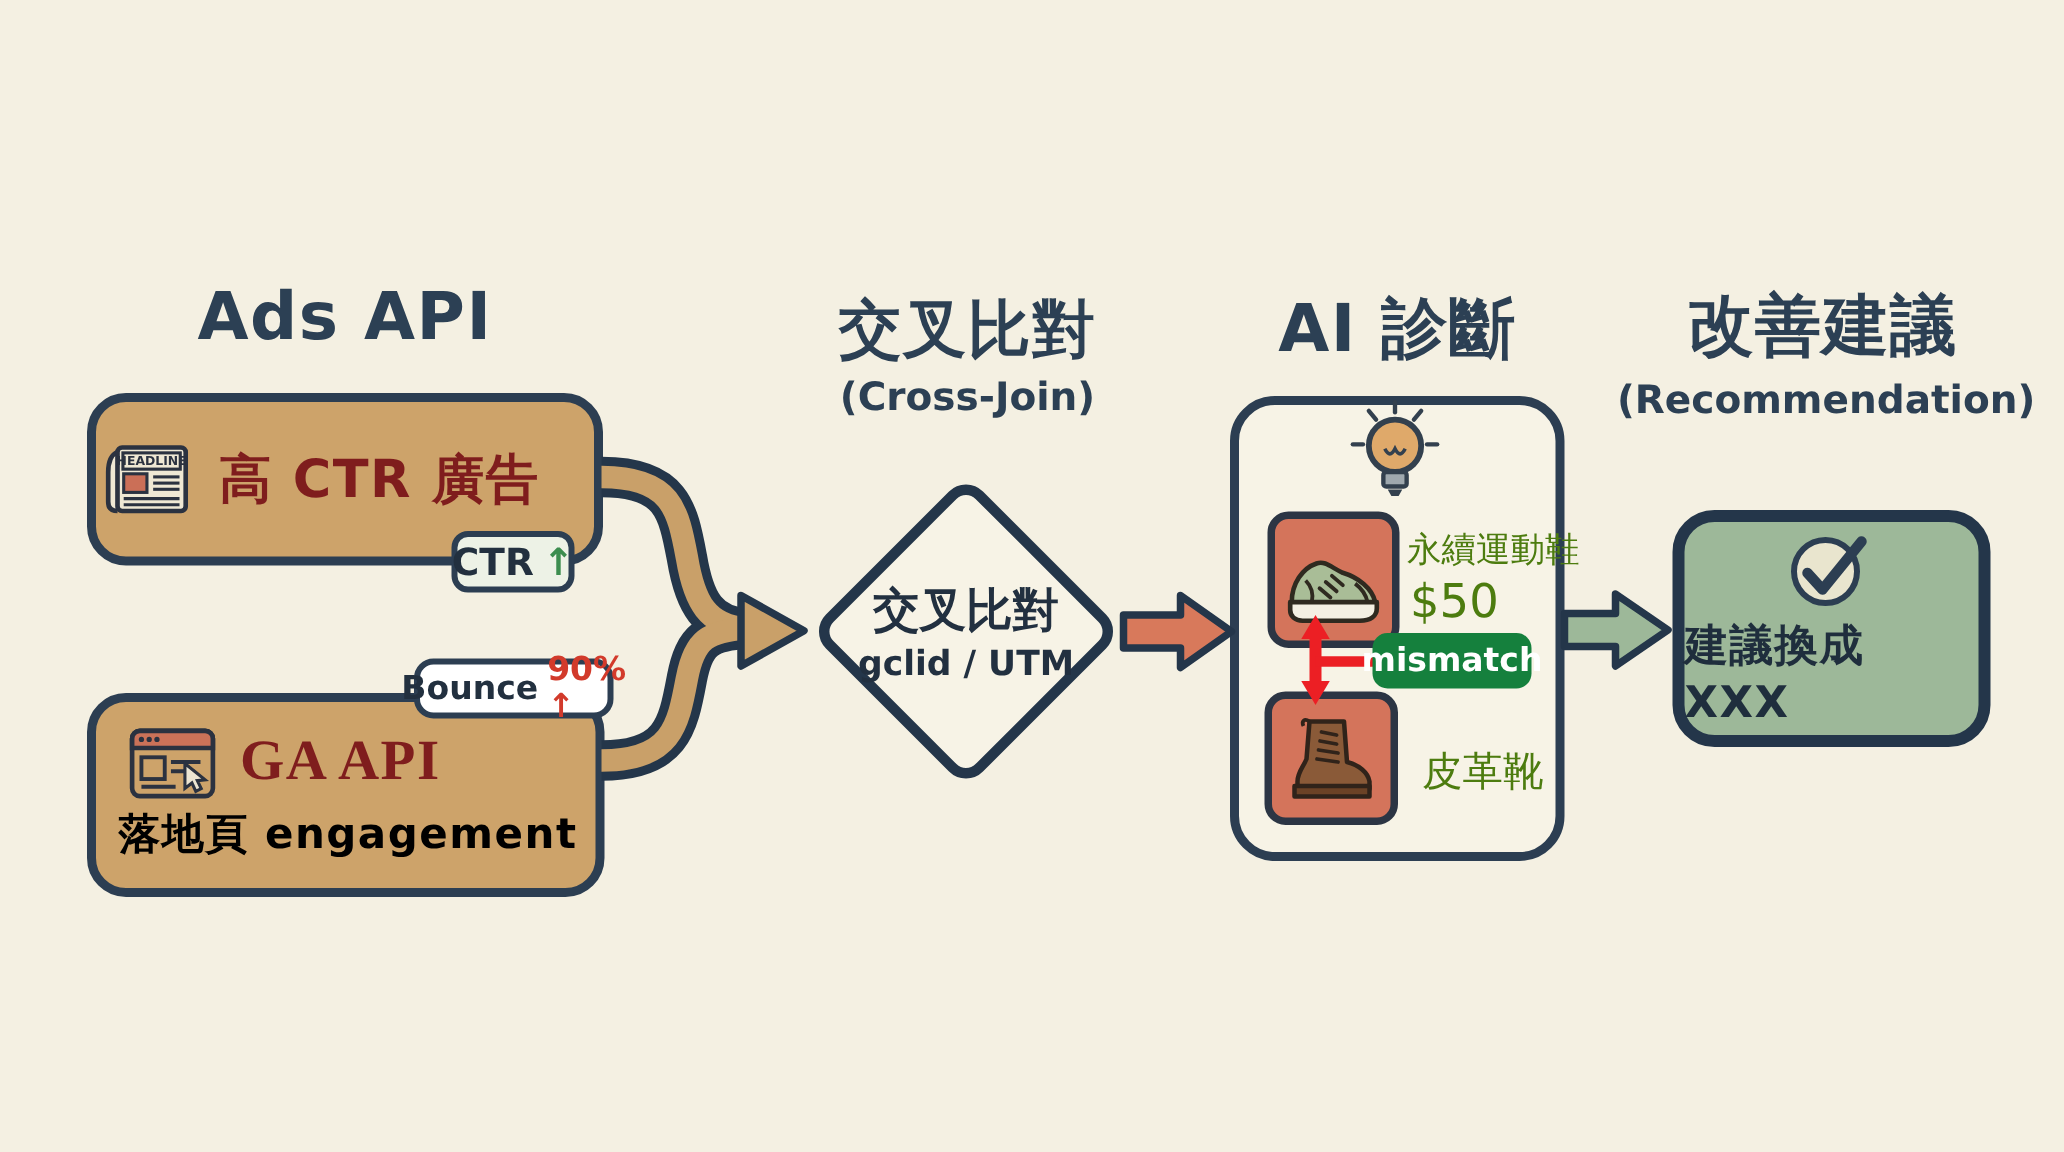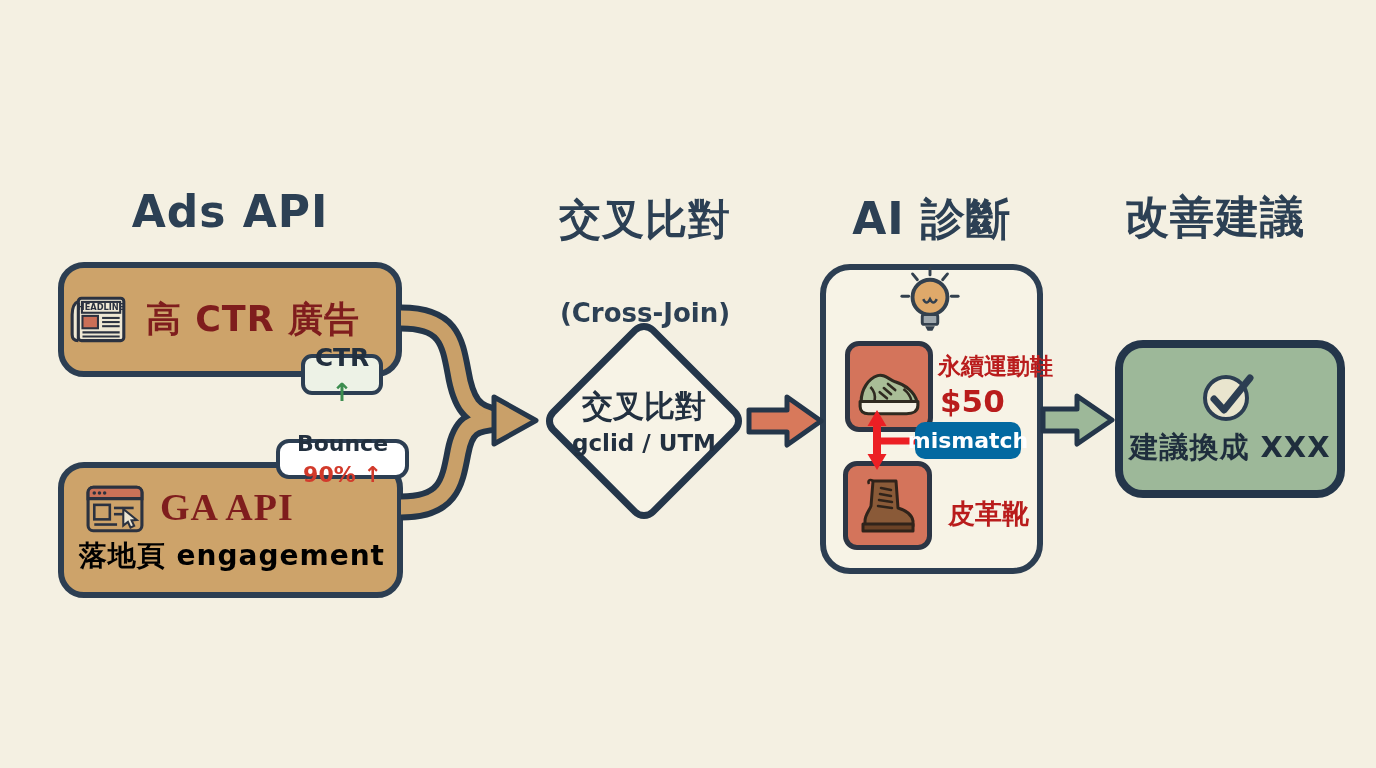--- a/index.html
+++ b/index.html
@@ -9,32 +9,32 @@
     background:#f4f0e2; overflow:hidden;
     font-family:"DejaVu Sans", sans-serif; color:#2c3e52;
   }
   .abs { position:absolute; }
   .col-title {
     position:absolute; text-align:center; font-weight:bold;
     font-size:44px; color:#2c4054; letter-spacing:1px; z-index:1;
   }
   .col-subtitle {
     position:absolute; text-align:center; font-weight:bold;
-    font-size:26px; color:#2c4054; z-index:1;margin-top:48px;
+    font-size:26px; color:#2c4054; z-index:1;
   }
   .tan-box {
     position:absolute; background:#cda36a; border:6px solid #2c3e52;
     border-radius:26px; z-index:1; display:flex; align-items:center;
     padding:10px 4px; gap:16px;
   }
   .tan-box .big-label { font-size:35px; font-weight:bold; color:#7f1d1d; letter-spacing:1px; }
   .badge {
     position:absolute; z-index:3; display:flex; align-items:center;
     justify-content:center; gap:6px; border:4px solid #2c3e52;
-    border-radius:11px; font-weight:bold; color:#22303f;flex-direction:column;
+    border-radius:11px; font-weight:bold; color:#22303f;
   }
   .ga-inner { display:flex; flex-direction:column; width:100%; }
   .ga-row1 { display:flex; gap:16px; padding-left:10px;font-family:Liberation Serif, serif; }
   .ga-row2 { font-size:28px; font-weight:bold; color:#000000; text-align:right; margin-top:4px; letter-spacing:1px; }
   .diamond {
     position:absolute; left:570px; top:347px; width:148px; height:148px;
     background:#f7f3e6; border:7px solid #24364a; border-radius:16px;
     transform:rotate(45deg); z-index:1;
   }
   .diamond-inner {
@@ -44,29 +44,29 @@
   .diamond-line1 { font-size:31px; font-weight:bold; color:#223040; white-space:nowrap; }
   .diamond-line2 { font-size:23px; font-weight:600; color:#223040; white-space:nowrap; margin-top:2px; }
   .ai-box {
     position:absolute; left:820px; top:264px; width:223px; height:310px;
     background:#f7f3e6; border:6px solid #2c3e52; border-radius:30px; z-index:1;
   }
   .product-card {
     position:absolute; background:#d4745b; border:5px solid #2c3544;
     border-radius:14px; z-index:1; display:flex; align-items:center; justify-content:center;
   }
-  .product-label { position:absolute; z-index:1; font-weight:bold; color:#b91c1c;text-align:right; }
+  .product-label { position:absolute; z-index:1; font-weight:normal; color:#4d7c0f;text-align:right; }
   .mismatch-badge {
     position:absolute; left:915px; top:422px; width:106px; height:37px;
-    background:#0369a1; border-radius:10px; color:#ffffff; z-index:3;
+    background:#15803d; border-radius:10px; color:#ffffff; z-index:3;
     display:flex; align-items:center; justify-content:center;
     font-size:22px; font-weight:bold;
   }
   .rec-box {
-    position:absolute; left:1115px; top:340px; width:230px; height:158px;
+    position:absolute; left:1115px; top:340px; width:212px; height:158px;
     background:#9db899; border:8px solid #24364a; border-radius:28px; z-index:1;
     display:flex; flex-direction:column; align-items:center; justify-content:center; gap:6px;
   }
   .rec-label { font-size:29px; font-weight:bold; color:#1f2e3d; letter-spacing:1px; }
   .check-wrap { position:relative; width:56px; height:52px; }
   svg.connectors { position:absolute; left:0; top:0; z-index:2; pointer-events:none; }
   .icon-svg { display:block; }
 </style>
 </head>
 <body>
@@ -74,20 +74,21 @@
 <div class="canvas">
 
   <div class="col-title" style="left:58px; top:186px; width:344px;">Ads API</div>
 
   <div class="col-title" style="left:520px; top:192px; width:250px; font-size:42px;">交叉比對</div>
   <div class="col-subtitle" style="left:510px; top:250px; width:270px;">(Cross-Join)</div>
 
   <div class="col-title" style="left:1090px; top:188px; width:250px;">改善建議</div>
 
   <div class="col-title" style="left:820px; top:190px; width:223px;">AI 診斷</div>
+  <div class="col-subtitle" style="left:1078px; top:252px; width:275px;">(Recommendation)</div>
 
   <div class="tan-box" style="left:58px; top:262px; width:344px; height:115px;">
     <svg class="icon-svg" width="62" height="52" viewBox="0 0 60 50">
       <path d="M10 7 C5 9 4 14 4 20 L4 39 C4 43 6 45 10 45" fill="#efe8d4" stroke="#2b3240" stroke-width="3"></path>
       <rect x="10" y="4" width="44" height="41" rx="3" fill="#efe8d4" stroke="#2b3240" stroke-width="3"></rect>
       <rect x="13.5" y="7.5" width="37" height="10.5" fill="none" stroke="#2b3240" stroke-width="2"></rect>
       <text x="32" y="15.6" font-size="8" font-weight="bold" fill="#2b3240" text-anchor="middle">HEADLINE</text>
       <rect x="14" y="21" width="15" height="12" fill="#cb6f57" stroke="#2b3240" stroke-width="2"></rect>
       <line x1="33" y1="23" x2="50" y2="23" stroke="#2b3240" stroke-width="2"></line>
       <line x1="33" y1="27" x2="50" y2="27" stroke="#2b3240" stroke-width="2"></line>

